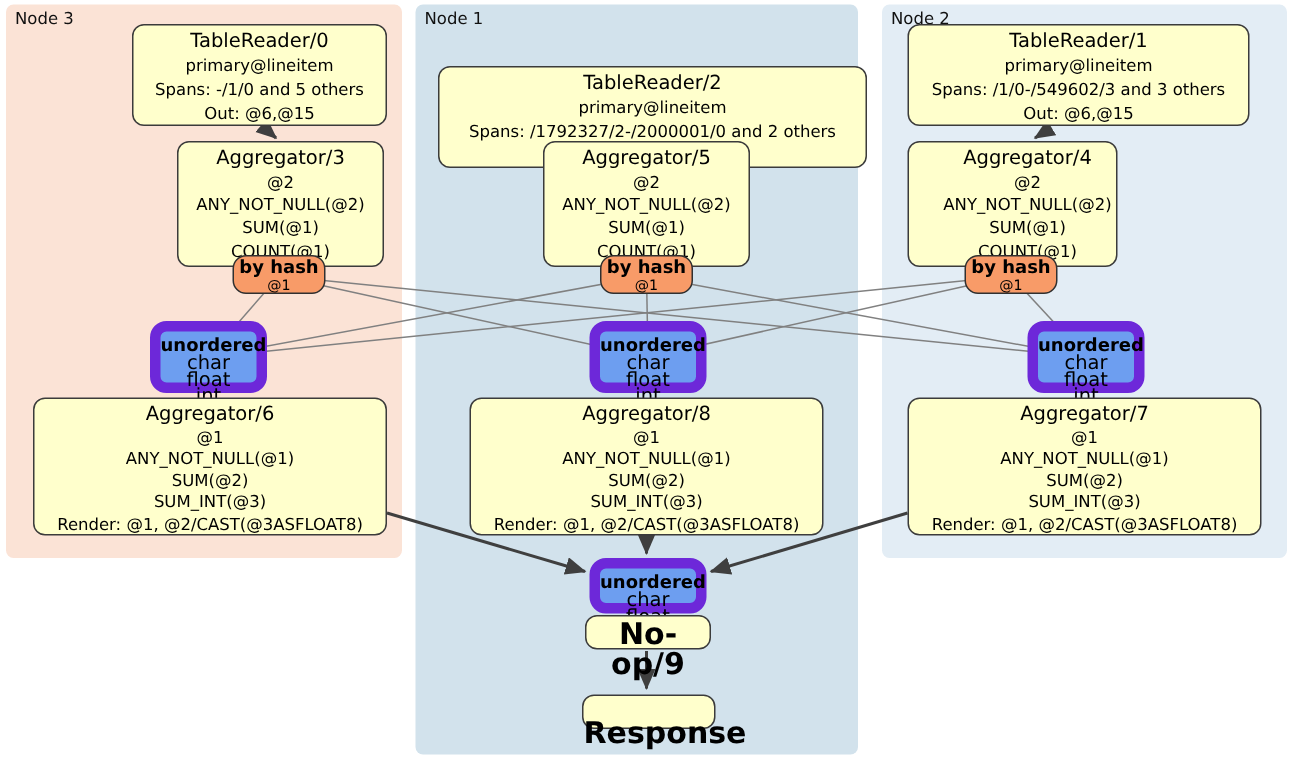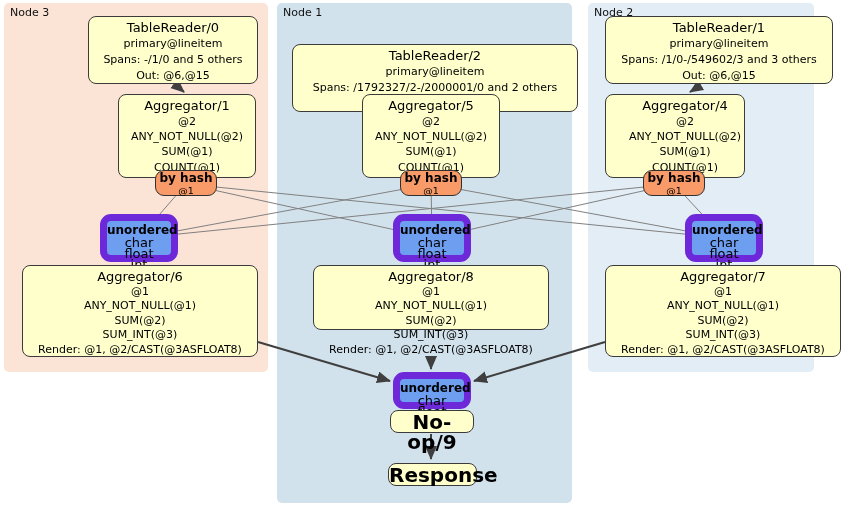--- a/index.html
+++ b/index.html
@@ -3,21 +3,21 @@
 <meta charset="utf-8">
 <style>
   html,body{margin:0;padding:0;background:#ffffff;}
   #stage{
     position:relative;width:863px;height:510px;background:#ffffff;
     font-family:"DejaVu Sans","Liberation Sans",sans-serif;color:#000;overflow:hidden;
   }
   .region{position:absolute;z-index:0;border-radius:5px;}
   .n0-region{left:4px;top:3px;width:264px;height:369px;background:#fbe3d6;}
   .n1-region{left:277px;top:3px;width:295px;height:500px;background:#d2e2ec;}
-  .n2-region{left:588px;top:3px;width:226px;height:369px;background:#e3edf5;}
+  .n2-region{left:588px;top:3px;width:270px;height:369px;background:#e3edf5;}
   .region-label{position:absolute;left:6px;top:3px;font-size:11px;color:#111;}
 
   #edges{position:absolute;left:0;top:0;z-index:1;}
 
   .pbox{
     position:absolute;z-index:3;box-sizing:border-box;background:#ffffcc;
     border:1px solid #3b3b3b;border-radius:8px;text-align:center;padding-top:3px;
   }
   .ptitle{font-weight:normal;font-size:13px;line-height:16px;white-space:nowrap;}
   .pline{font-size:11px;line-height:16px;white-space:nowrap;}
@@ -46,26 +46,26 @@
     position:absolute;z-index:3;box-sizing:border-box;background:#6d9ef0;
     border:7px solid #6d28d9;border-radius:11px;text-align:center;padding-top:3px;
   }
   .stitle{font-weight:bold;font-size:12px;line-height:13px;}
   .sline{font-size:13px;line-height:11px;}
   .n0-sync{left:100px;top:214px;width:78px;height:48px;}
   .n1-sync{left:393px;top:214px;width:78px;height:48px;}
   .n2-sync{left:685px;top:214px;width:78px;height:48px;}
 
   .n0-agg2{left:22px;top:265px;width:236px;height:92px;}
-  .n1-agg2{left:313px;top:265px;width:236px;height:65px;}
+  .n1-agg2{left:313px;top:265px;width:236px;height:92px;}
   .n2-agg2{left:605px;top:265px;width:236px;height:92px;}
 
   .final-sync{left:393px;top:372px;width:78px;height:37px;}
   .noop{left:390px;top:410px;width:84px;height:23px;padding-top:1px;}
-  .response{left:388px;top:463px;width:89px;height:23px;padding-top:1px;text-align:right;}
+  .response{left:388px;top:463px;width:89px;height:23px;padding-top:14px;text-align:right;}
   .big-title{font-weight:bold;font-size:20px;line-height:20px;}
 </style>
 </head>
 <body>
 
 <div id="stage">
 
   <div class="region n0-region">
     <div class="region-label">Node 3</div>
   </div>
@@ -106,21 +106,21 @@
     </g>
   </svg>
 
   <div class="pbox tr n0-tr">
     <div class="ptitle">TableReader/0</div>
     <div class="pline">primary@lineitem</div>
     <div class="pline">Spans: -/1/0 and 5 others</div>
     <div class="pline">Out: @6,@15</div>
   </div>
   <div class="pbox agg n0-agg">
-    <div class="ptitle">Aggregator/1</div>
+    <div class="ptitle">Aggregator/3</div>
     <div class="pline">@2</div>
     <div class="pline">ANY_NOT_NULL(@2)</div>
     <div class="pline">SUM(@1)</div>
     <div class="pline">COUNT(@1)</div>
   </div>
   <div class="router n0-router">
     <div class="rtitle">by hash</div>
     <div class="rkey">@1</div>
   </div>
   <div class="sync n0-sync">

